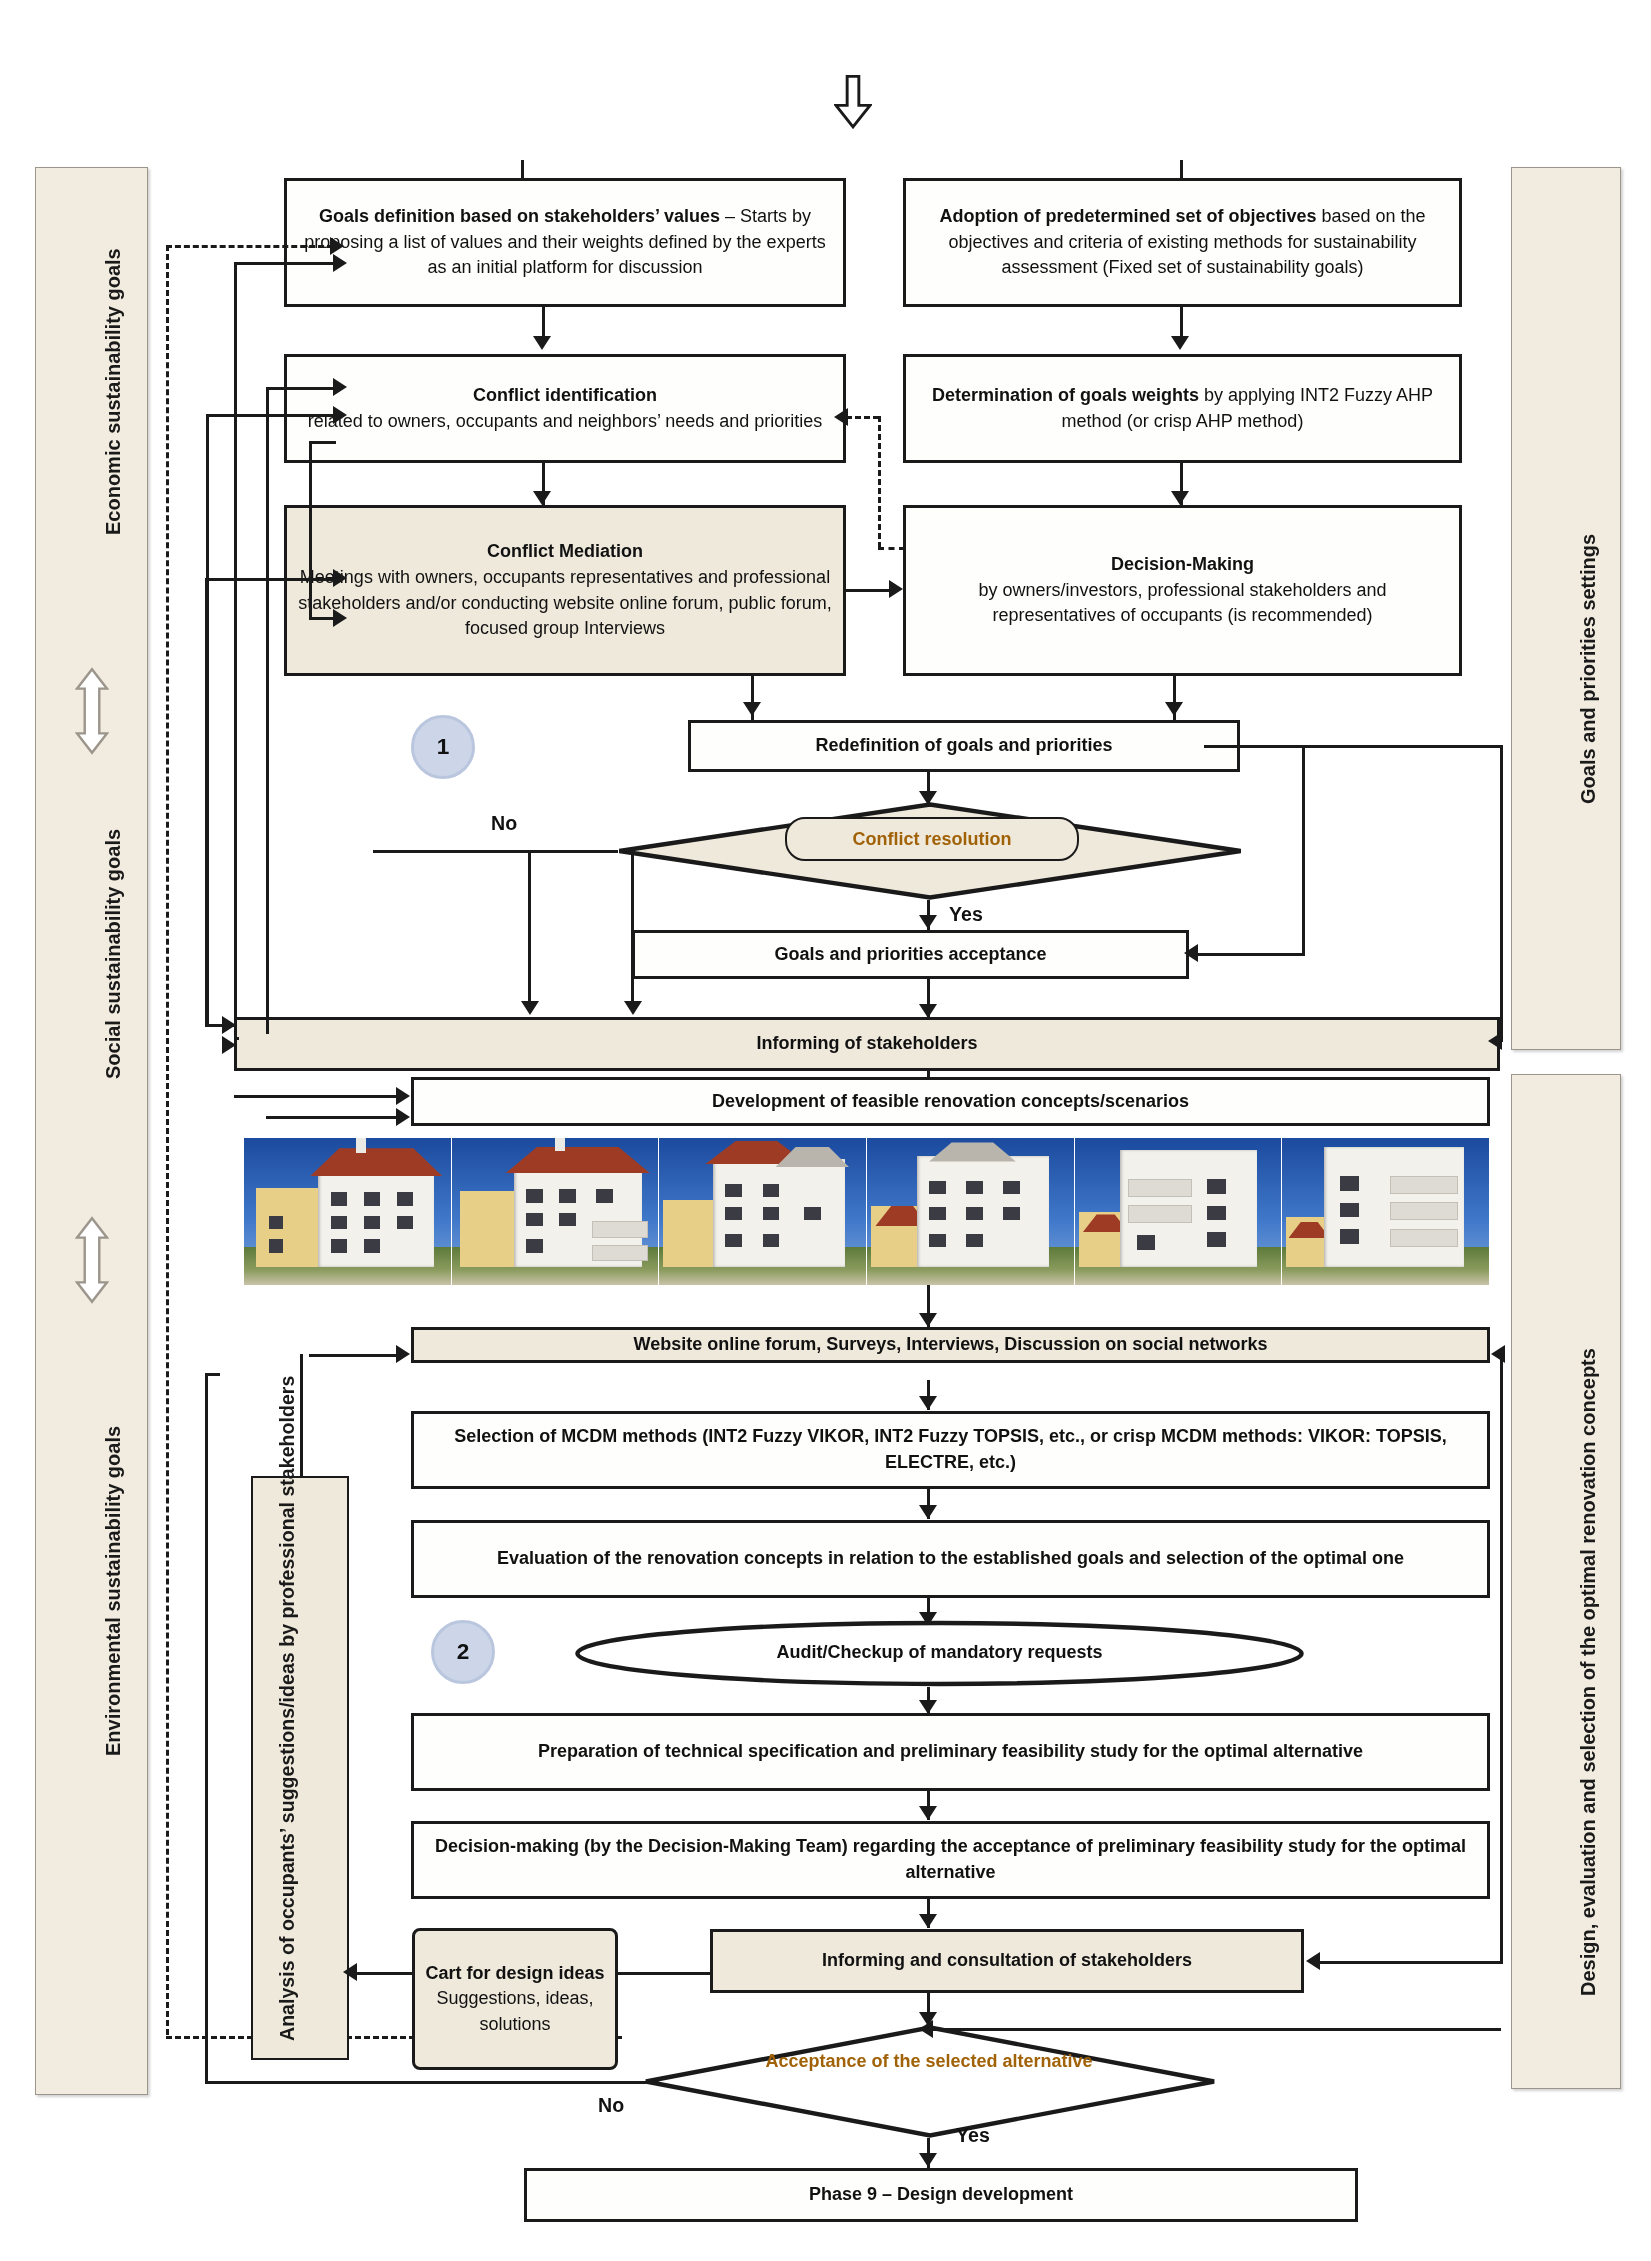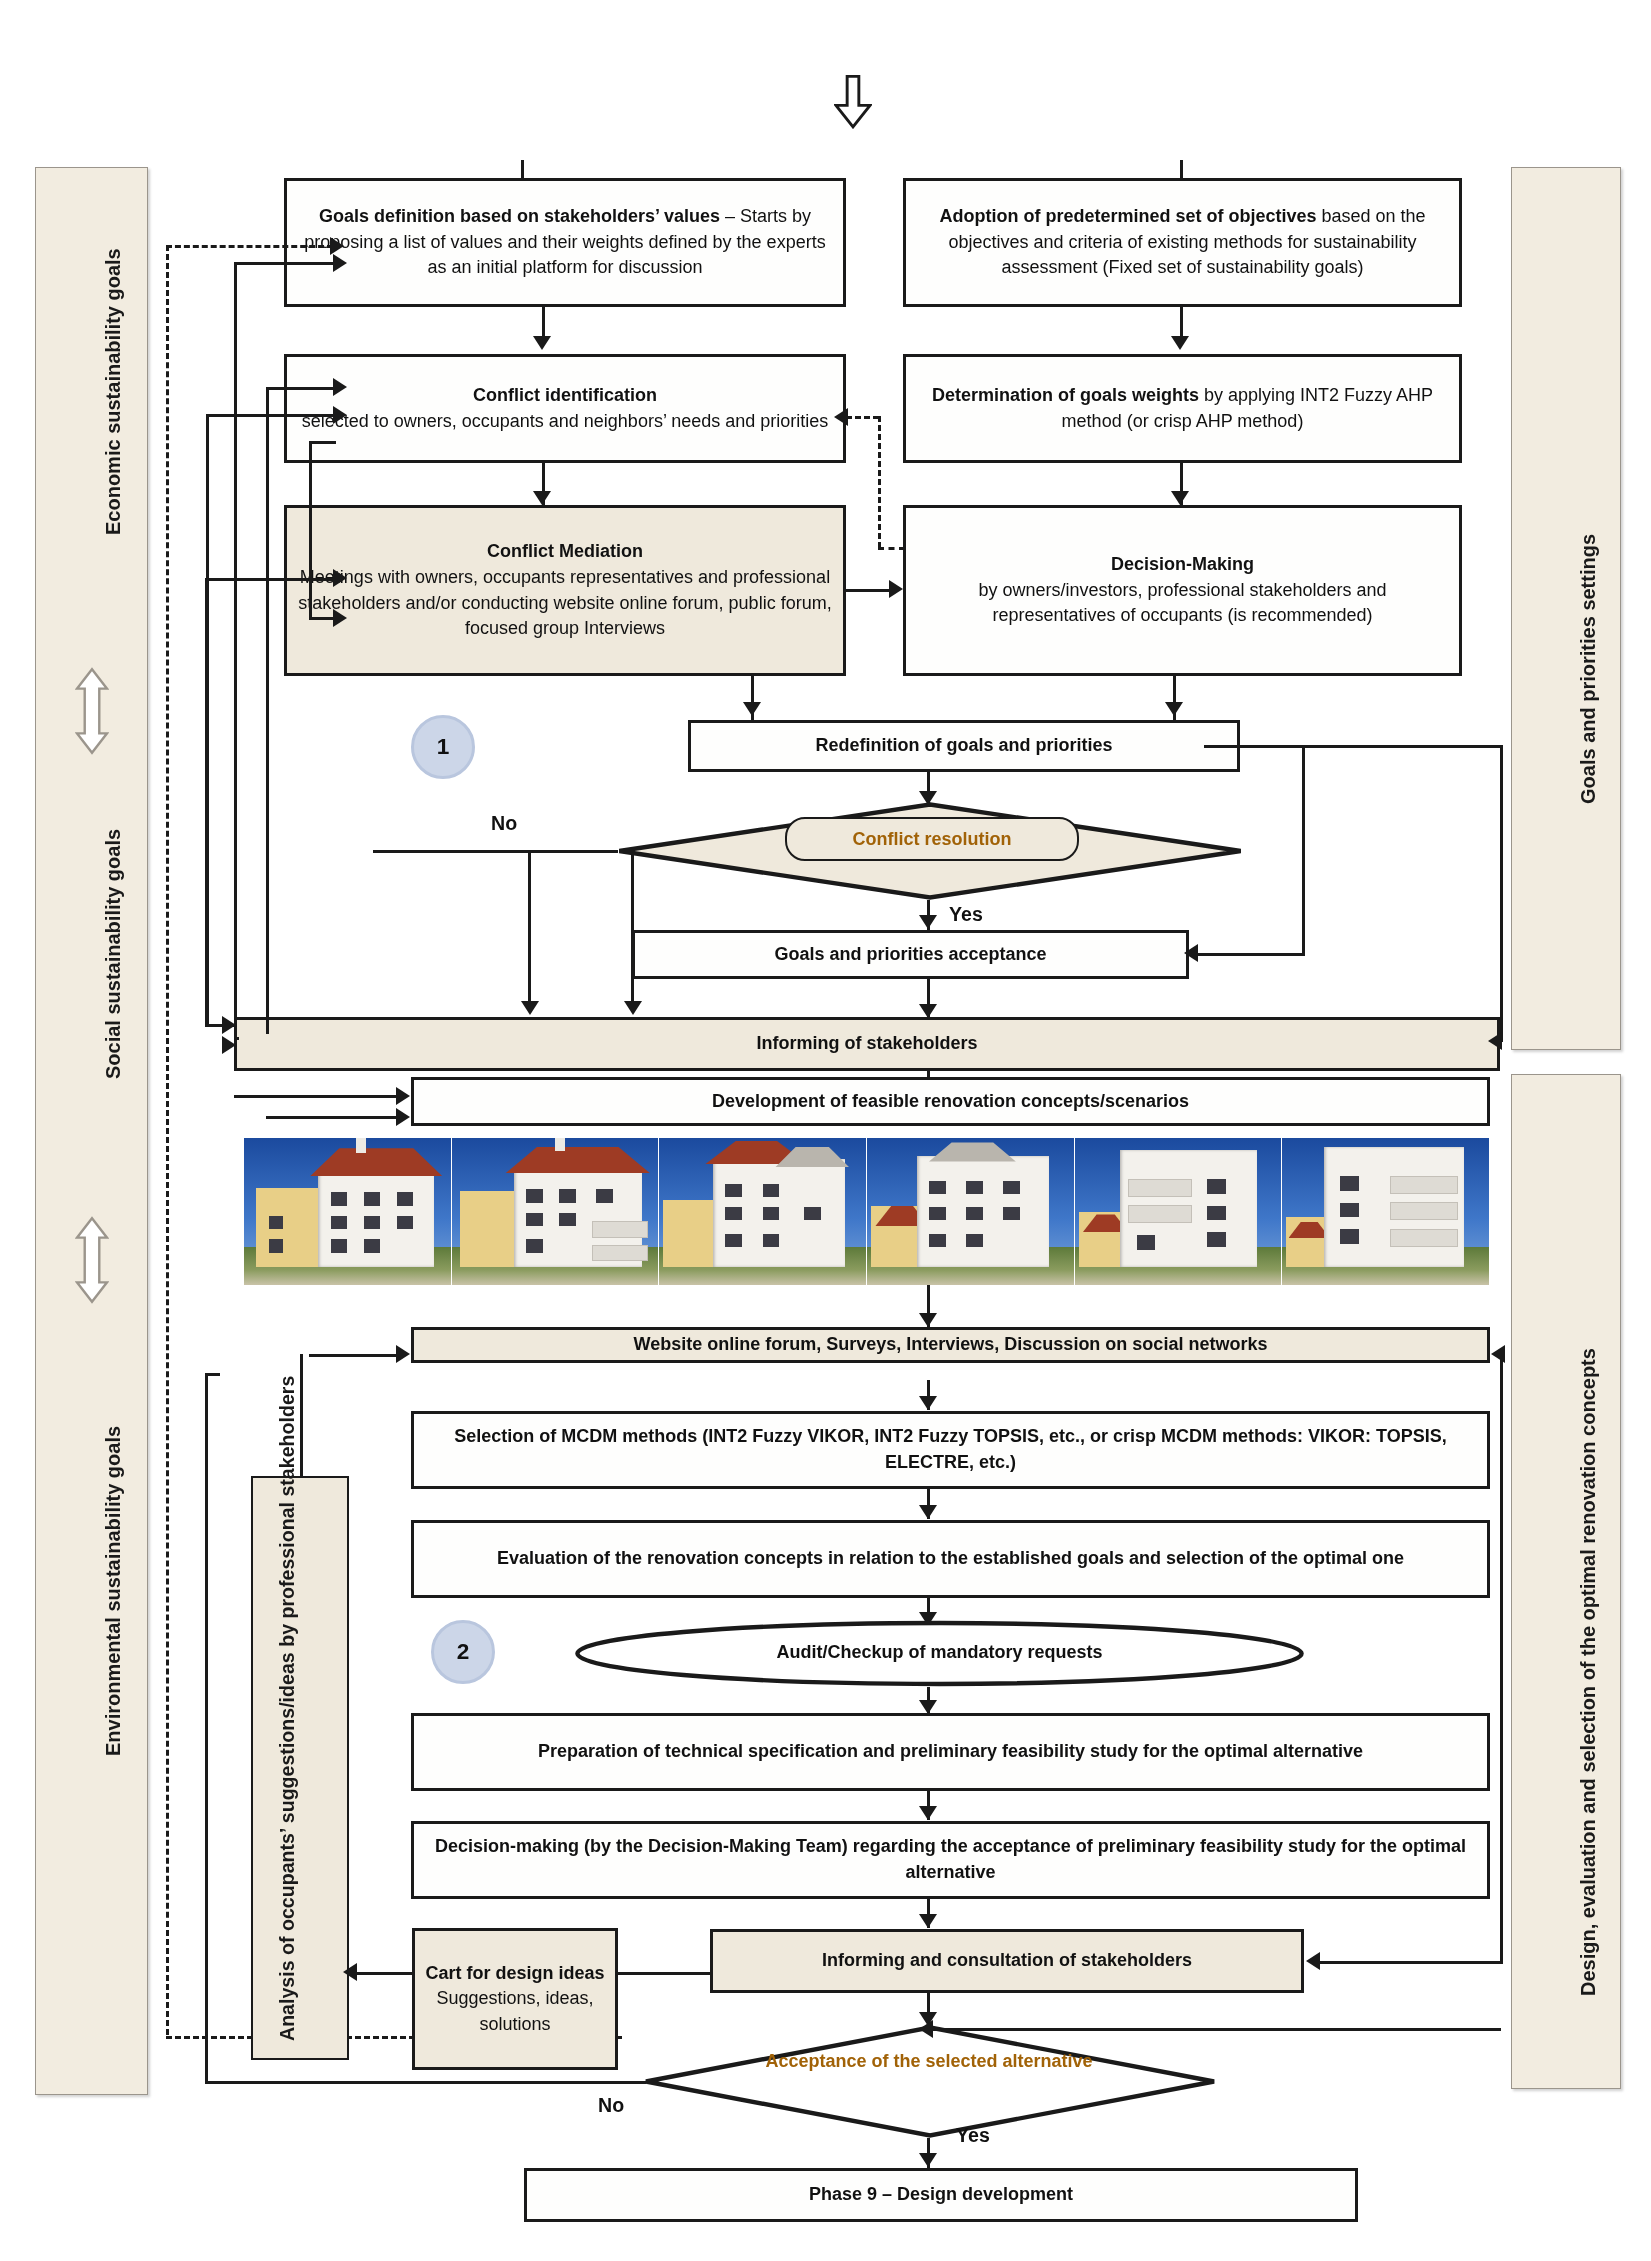--- a/index.html
+++ b/index.html
@@ -163,21 +163,21 @@
     </div>
   </div>
 
   <div class="ln v" style="left:542px;top:306px;height:39px;"></div>
   <div class="ah-d" style="left:533px;top:336px;"></div>
   <div class="ln v" style="left:1180px;top:306px;height:39px;"></div>
   <div class="ah-d" style="left:1171px;top:336px;"></div>
 
   <div class="box white" style="left:284px;top:354px;width:562px;height:109px;">
     <div class="t">
-      <span class="bold">Conflict identification</span><br><span>selected to owners, occupants and neighbors’ needs and priorities</span>
+      <span class="bold">Conflict identification</span><br><span>related to owners, occupants and neighbors’ needs and priorities</span>
     </div>
   </div>
 
   <div class="box white" style="left:903px;top:354px;width:559px;height:109px;">
     <div class="t">
       <span class="bold">Determination of goals weights</span><span> by applying INT2 Fuzzy AHP method (or crisp AHP method)</span>
     </div>
   </div>
 
   <div class="ln v" style="left:542px;top:463px;height:42px;"></div>
@@ -453,21 +453,21 @@
 
   <div class="ln v" style="left:927px;top:1898px;height:30px;"></div>
   <div class="ah-d" style="left:919px;top:1914px;"></div>
 
   <div class="vbox" style="left:251px;top:1476px;width:98px;height:584px;"></div>
   <div class="vtext ccw" style="left:276px;top:2041px;font-size:19.6px;">
     <span>Analysis of occupants’  suggestions/ideas by professional stakeholders</span>
   </div>
   <div class="ln v" style="left:300px;top:1354px;height:124px;"></div>
 
-  <div class="box tan" style="left:412px;top:1928px;width:206px;height:142px;">
+  <div class="box tan" style="left:412px;top:1928px;width:206px;height:142px;border-radius:8px;">
     <div class="t">
       <span class="bold">Cart for design ideas</span><br><span>Suggestions, ideas, solutions</span>
     </div>
   </div>
   <div class="ln h" style="left:353px;top:1972px;width:59px;"></div>
   <div class="ah-l" style="left:343px;top:1963px;"></div>
 
   <div class="box tan" style="left:710px;top:1929px;width:594px;height:64px;">
     <div class="t bold">Informing and consultation of stakeholders</div>
   </div>

